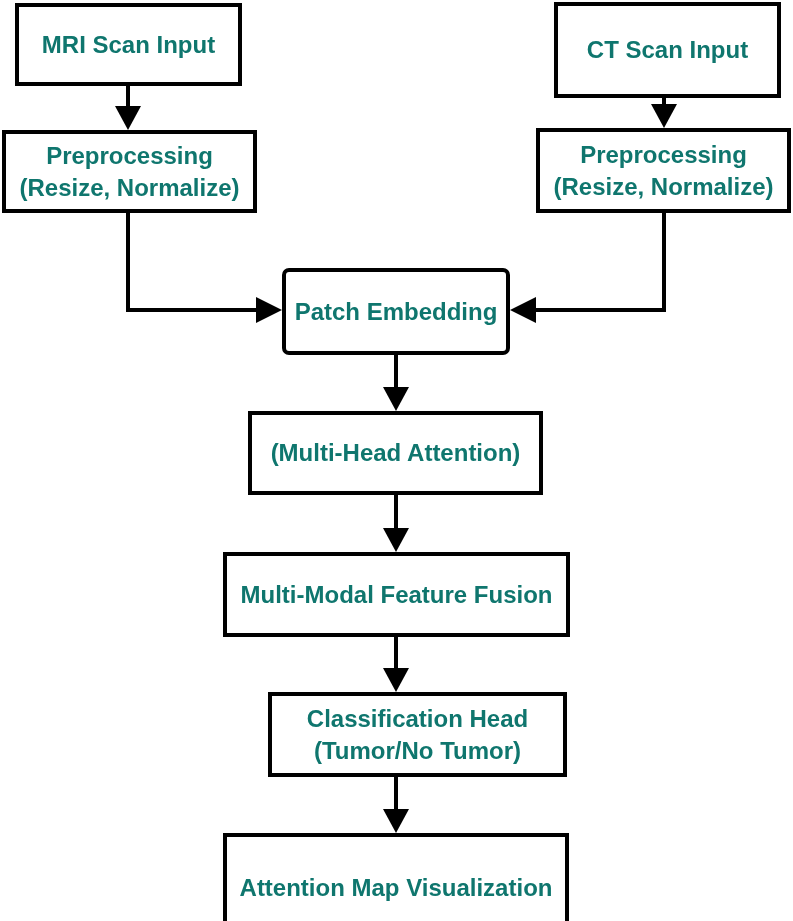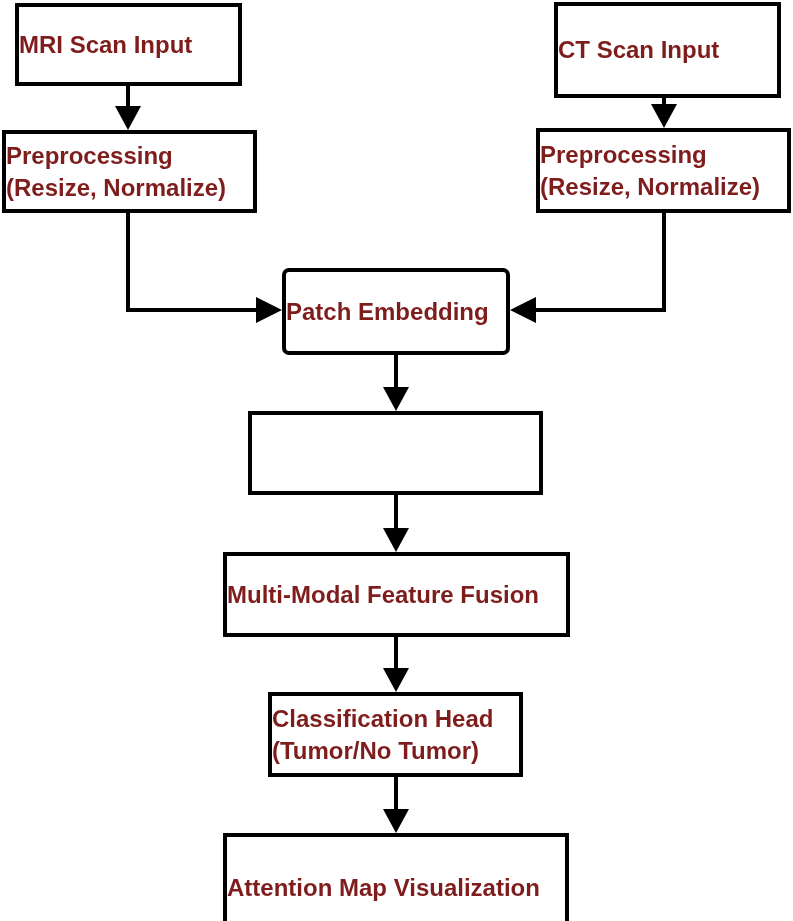--- a/index.html
+++ b/index.html
@@ -23,39 +23,39 @@
     height: 921px;
     pointer-events: none;
   }
   .node {
     position: absolute;
     box-sizing: border-box;
     border: 4px solid #000000;
     background: #ffffff;
     display: flex;
     flex-direction: column;
-    align-items: flex-start;
+    align-items: center;
     justify-content: center;
     text-align: center;
     font-weight: bold;
     font-size: 24px;
     line-height: 1.32;
-    color: #7f1d1d;
+    color: #0f766e;
     white-space: nowrap;
   }
   .node span { display: block; }
 
   .node-mri            { left: 15px;  top: 3px;   width: 227px; height: 83px; }
   .node-ct             { left: 554px; top: 2px;   width: 227px; height: 96px; }
   .node-prep-left      { left: 2px;   top: 130px; width: 255px; height: 83px; }
   .node-prep-right     { left: 536px; top: 128px; width: 255px; height: 85px; }
   .node-patch          { left: 282px; top: 268px; width: 228px; height: 87px; border-radius: 7px; }
   .node-transformer    { left: 248px; top: 411px; width: 295px; height: 84px; }
   .node-fusion         { left: 223px; top: 552px; width: 347px; height: 85px; }
-  .node-classification { left: 268px; top: 692px; width: 255px; height: 85px; }
+  .node-classification { left: 268px; top: 692px; width: 299px; height: 85px; }
   .node-attention      { left: 223px; top: 833px; width: 346px; height: 110px; }
 
   .edge-line {
     stroke: #000000;
     stroke-width: 4;
     fill: none;
   }
   .edge-head {
     fill: #000000;
     stroke: none;
@@ -109,20 +109,21 @@
   <div class="node node-prep-right">
     <span>Preprocessing</span>
     <span>(Resize, Normalize)</span>
   </div>
 
   <div class="node node-patch">
     <span>Patch Embedding</span>
   </div>
 
   <div class="node node-transformer">
+    <span>(Multi-Head Attention)</span>
   </div>
 
   <div class="node node-fusion">
     <span>Multi-Modal Feature Fusion</span>
   </div>
 
   <div class="node node-classification">
     <span>Classification Head</span>
     <span>(Tumor/No Tumor)</span>
   </div>

